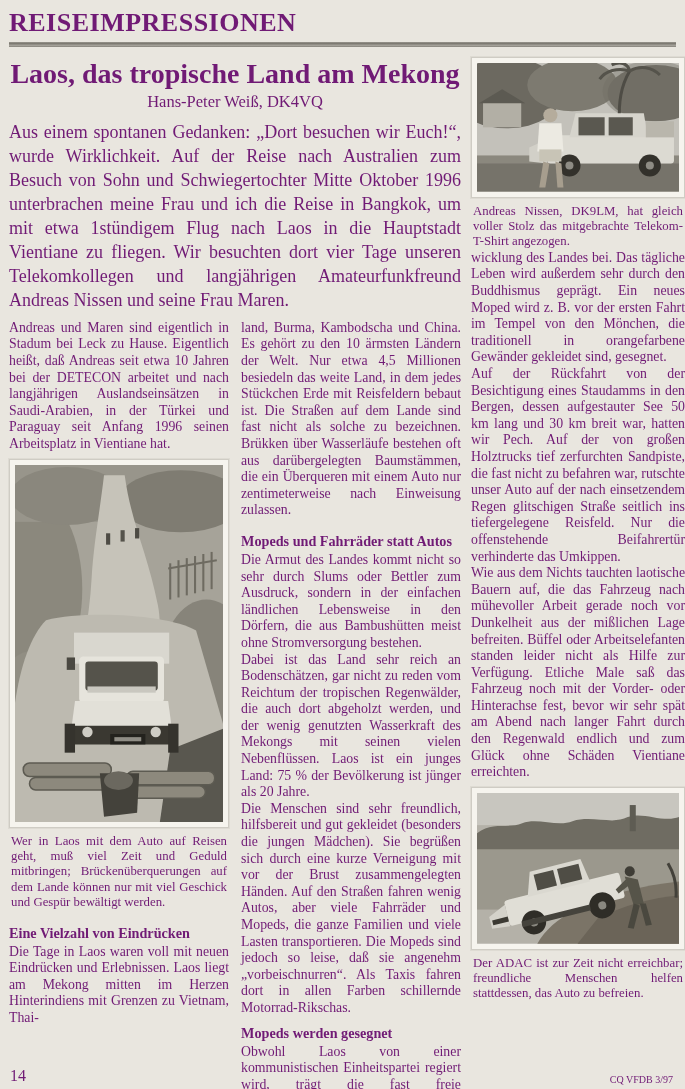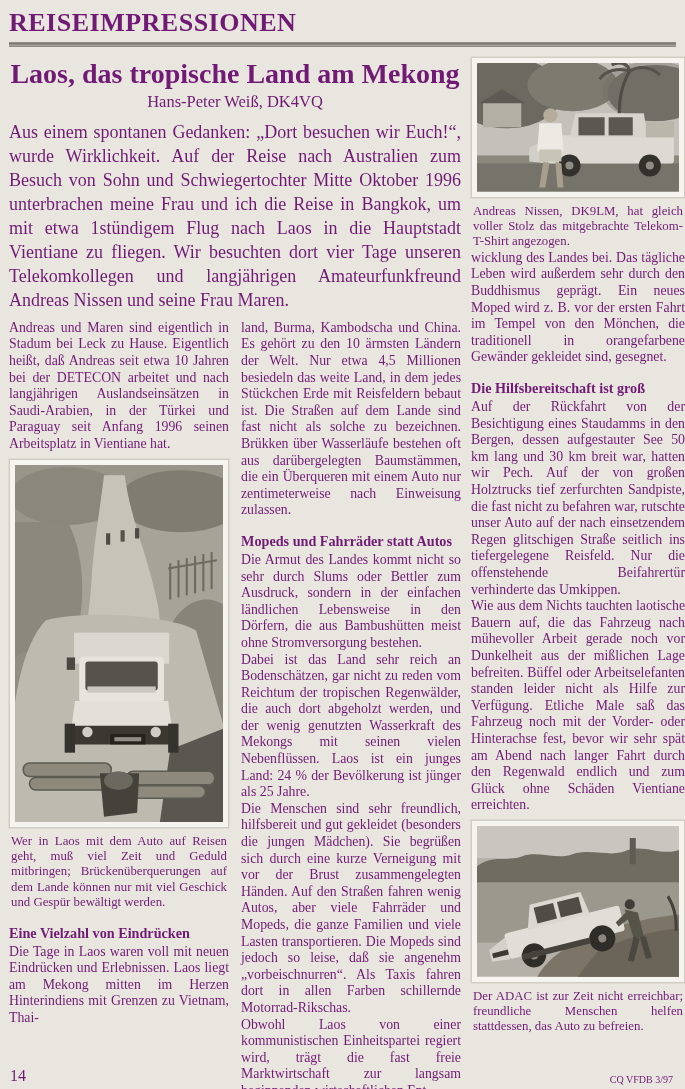--- a/index.html
+++ b/index.html
@@ -140,22 +140,23 @@
           <p class="caption">Wer in Laos mit dem Auto auf Reisen geht, muß viel Zeit und Geduld mitbringen; Brückenüberquerungen auf dem Lande können nur mit viel Geschick und Gespür bewältigt werden.</p>
 
           <h3 class="subhead">Eine Vielzahl von Eindrücken</h3>
           <p class="para">Die Tage in Laos waren voll mit neuen Eindrücken und Erlebnissen. Laos liegt am Mekong mitten im Herzen Hinterindiens mit Grenzen zu Vietnam, Thai-</p>
         </div>
 
         <div class="col body-text">
           <p class="para">land, Burma, Kambodscha und China. Es  gehört zu den 10 ärmsten Ländern der Welt. Nur etwa 4,5 Millionen besiedeln das weite Land, in dem jedes Stückchen Erde mit Reisfeldern bebaut ist. Die Straßen auf dem Lande sind fast nicht als solche zu bezeichnen. Brükken über Wasserläufe bestehen oft aus darübergelegten Baumstämmen, die ein Überqueren mit einem Auto nur zentimeterweise nach Einweisung zulassen.</p>
           <h3 class="subhead">Mopeds und Fahrräder statt Autos</h3>
           <p class="para">Die Armut des Landes kommt nicht so sehr durch Slums oder Bettler zum Ausdruck, sondern in der einfachen ländlichen Lebensweise in den Dörfern, die aus Bambushütten meist ohne Stromversorgung bestehen.</p>
-          <p class="para gap">Dabei ist das Land sehr reich an Bodenschätzen, gar nicht zu reden vom Reichtum der tropischen Regenwälder, die auch dort abgeholzt werden, und der wenig genutzten Wasserkraft des Mekongs mit seinen vielen Nebenflüssen. Laos ist ein junges Land: 24 % der Bevölkerung ist jünger als 25 Jahre.</p>
+          <p class="para gap">Dabei ist das Land sehr reich an Bodenschätzen, gar nicht zu reden vom Reichtum der tropischen Regenwälder, die auch dort abgeholzt werden, und der wenig genutzten Wasserkraft des Mekongs mit seinen vielen Nebenflüssen. Laos ist ein junges Land: 75 % der Bevölkerung ist jünger als 20 Jahre.</p>
           <p class="para gap">Die Menschen sind sehr freundlich, hilfsbereit und gut gekleidet (besonders die jungen Mädchen). Sie begrüßen sich durch eine kurze Verneigung mit vor der Brust zusammengelegten Händen. Auf den Straßen fahren wenig Autos, aber viele Fahrräder und Mopeds, die ganze Familien und viele Lasten transportieren. Die Mopeds sind jedoch so leise, daß sie angenehm „vorbeischnurren“. Als Taxis fahren dort in allen Farben schillernde Motorrad-Rikschas.</p>
+          <h3 class="subhead tight">Mopeds werden gesegnet</h3>
           <p class="para">Obwohl Laos von einer kommunistischen Einheitspartei regiert wird, trägt die fast freie Marktwirtschaft zur langsam beginnenden wirtschaftlichen Ent-</p>
         </div>
 
       </div>
     </div>
 
     <div class="rightcol body-text">
 
       <div class="photo-frame" style="margin-top:0;">
         <svg viewBox="0 0 201 128" aria-hidden="true">
@@ -193,21 +194,20 @@
             <path d="M62,60 L84,60 L86,88 L60,88 Z" fill="#eceae2"></path>
             <rect x="62" y="86" width="22" height="12" fill="#c8c4b6"></rect>
             <path d="M66,98 L62,124 L68,124 L72,100 Z" fill="#a79e8e"></path>
             <path d="M78,98 L80,124 L86,124 L84,100 Z" fill="#a79e8e"></path>
           </g>
         </svg>
       </div>
       <p class="caption">Andreas Nissen, DK9LM,  hat gleich voller Stolz das mitgebrachte Telekom-T-Shirt angezogen.</p>
 
       <p class="para gap">wicklung des Landes bei. Das tägliche Leben wird außerdem sehr durch den Buddhismus geprägt. Ein neues Moped wird z. B. vor der ersten Fahrt im Tempel von den Mönchen, die traditionell in orangefarbene Gewänder gekleidet sind, gesegnet.</p>
-      <h3 class="subhead">Die Hilfsbereitschaft ist groß</h3>
       <p class="para">Auf der Rückfahrt von der Besichtigung eines Staudamms in den Bergen, dessen aufgestauter See 50 km lang und 30 km breit war, hatten wir Pech. Auf der von großen Holztrucks tief zerfurchten Sandpiste, die fast nicht zu befahren war, rutschte unser Auto auf der nach einsetzendem Regen glitschigen Straße seitlich ins tiefergelegene Reisfeld. Nur die offenstehende Beifahrertür verhinderte das Umkippen.</p>
       <p class="para gap">Wie aus dem Nichts tauchten laotische Bauern auf, die das Fahrzeug nach mühevoller Arbeit gerade noch vor Dunkelheit aus der mißlichen Lage befreiten. Büffel oder Arbeitselefanten standen leider nicht als Hilfe zur Verfügung. Etliche Male saß das Fahrzeug noch mit der Vorder- oder Hinterachse fest, bevor wir sehr spät am Abend nach langer Fahrt durch den Regenwald endlich und zum Glück ohne Schäden Vientiane erreichten.</p>
 
       <div class="photo-frame">
         <svg viewBox="0 0 201 150" aria-hidden="true">
           <rect x="0" y="0" width="201" height="150" fill="#b4b1a8"></rect>
           <rect x="0" y="0" width="201" height="32" fill="#c8c6bf"></rect>
 
           <path d="M0,40 C15,28 30,36 45,30 C60,24 80,34 95,28 C115,22 135,32 150,24 C165,18 185,30 201,24 L201,58 L0,58 Z" fill="#6f6c62"></path>
           <rect x="152" y="12" width="6" height="26" fill="#5e5c53"></rect>

